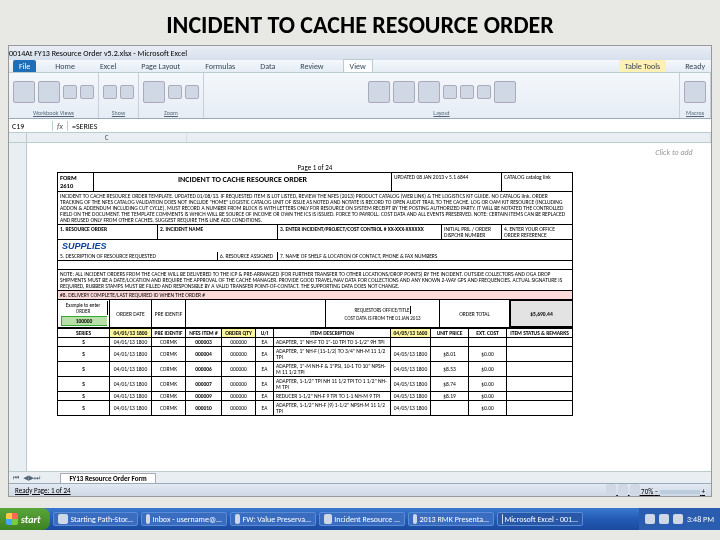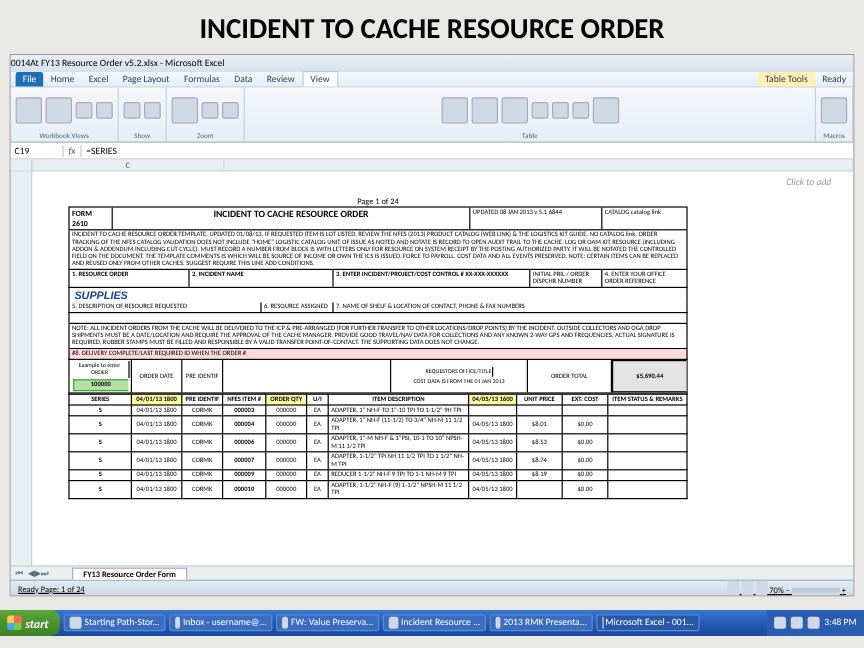--- a/index.html
+++ b/index.html
@@ -1,26 +1,26 @@
 <!DOCTYPE html>
 <html><head>
 <meta charset="utf-8">
 <style>
 * { box-sizing: border-box; margin: 0; padding: 0; }
 body { width: 720px; height: 540px; font-family: Calibri, Arial, sans-serif; background: #e8e8e4; overflow: hidden; font-size: 9px; }
 .slide-title { font-size: 24px; font-weight: bold; text-align: center; padding: 10px 0 6px 0; }
 .excel-window { background: #fff; margin: 0 8px; border: 1px solid #999; }
 .excel-titlebar { background: linear-gradient(#e9eef5,#d6e0ec); height: 14px; display: flex; align-items: center; justify-content: flex-start; font-size: 8px; }
-.ribbon-tabs { background: linear-gradient(#f5f8fc,#e4ecf5); height: 13px; display: flex; font-size: 8px; align-items: flex-end; padding-left: 4px; gap: 0; border-bottom: 1px solid #bcc; }
+.ribbon-tabs { background: linear-gradient(#f5f8fc,#e4ecf5); height: 13px; display: flex; font-size: 8px; align-items: flex-end; padding-left: 4px; gap: 13px; border-bottom: 1px solid #bcc; }
 .ribbon-tab { padding: 1px 6px; color: #345; }
 .ribbon-tab.file { background: #1e6fb7; color: #fff; border-radius: 2px 2px 0 0; }
 .ribbon-tab.active { background: #fcfdff; border: 1px solid #bcc; border-bottom: none; }
 .ribbon-tab.contextual { background: #fff0b3; }
 .ribbon-body { background: linear-gradient(#f4f7fb,#e6edf5); height: 46px; display: flex; border-bottom: 1px solid #9ab; }
-.ribbon-group { border-right: 1px solid #c5d0dc; display: flex; flex-direction: column; justify-content: flex-end; align-items: center; padding: 2px 4px 1px 4px; font-size: 6px; color: #567; }
+.ribbon-group { border-right: 1px solid #c5d0dc; display: flex; flex-direction: column; justify-content: flex-end; align-items: center; padding: 2px 4px 1px 4px; font-size: 6px; color: #567; text-decoration: underline; }
 .rg-icons { display: flex; gap: 3px; align-items: center; flex: 1; }
 .rg-icon { width: 14px; height: 14px; background: #cfd8e4; border: 1px solid #aab; border-radius: 2px; }
 .rg-icon.big { width: 22px; height: 22px; }
 .formula-bar { display: flex; height: 14px; background: #fff; border-bottom: 1px solid #bcc; font-size: 8px; align-items: center; }
 .name-box { width: 44px; border-right: 1px solid #bcc; padding: 0 3px; }
 .fx-label { padding: 0 4px; color: #555; border-right: 1px solid #bcc; font-style: italic; }
 .fx-input { flex:1; padding: 0 4px; }
 .sheet-area { display: flex; height: 328px; }
 .col-hdr-row { display:flex; background:#e9eef3; border-bottom:1px solid #bcc; height:10px; font-size:7px; color:#456; }
 .row-gutter { width:18px; background:#e9eef3; border-right:1px solid #bcc; }
@@ -109,21 +109,21 @@
     <div class="ribbon-group" style="flex:1">
       <div class="rg-icons">
           <span class="rg-icon big"></span>
           <span class="rg-icon big"></span>
           <span class="rg-icon big"></span>
           <span class="rg-icon"></span>
           <span class="rg-icon"></span>
           <span class="rg-icon"></span>
           <span class="rg-icon big"></span>
         </div>
-      <span>Table</span>
+      <span>Layout</span>
     </div>
     <div class="ribbon-group">
       <div class="rg-icons">
           <span class="rg-icon big"></span>
         </div>
       <span>Macros</span>
     </div>
   </div>
   <div class="formula-bar">
     <div class="name-box">C19</div>

